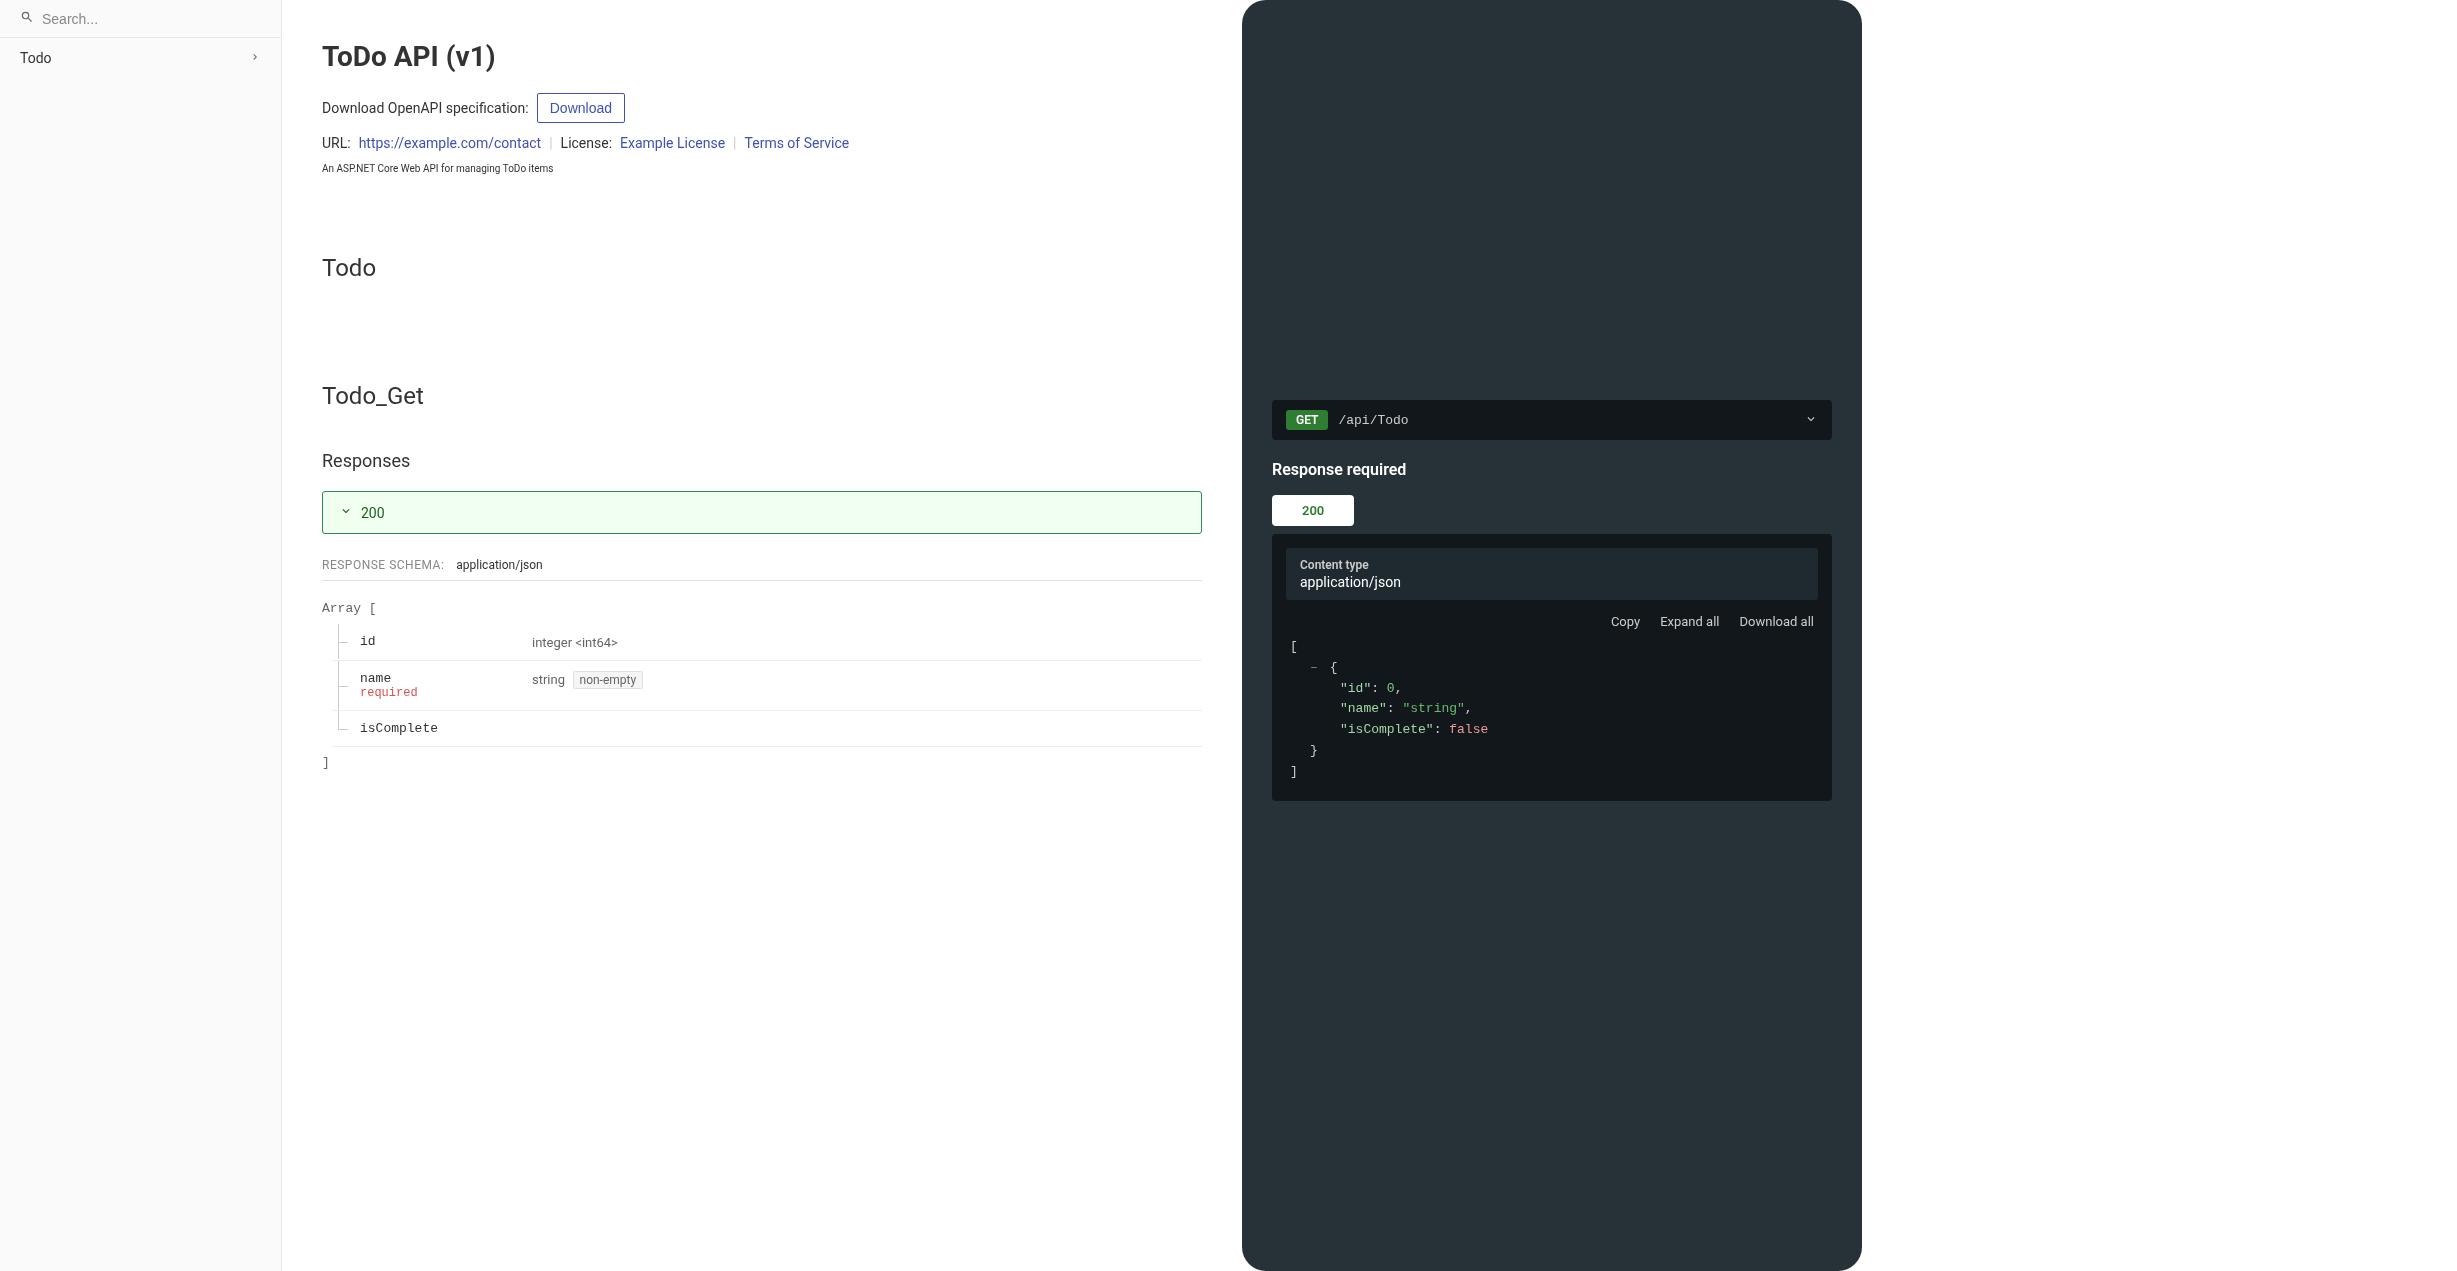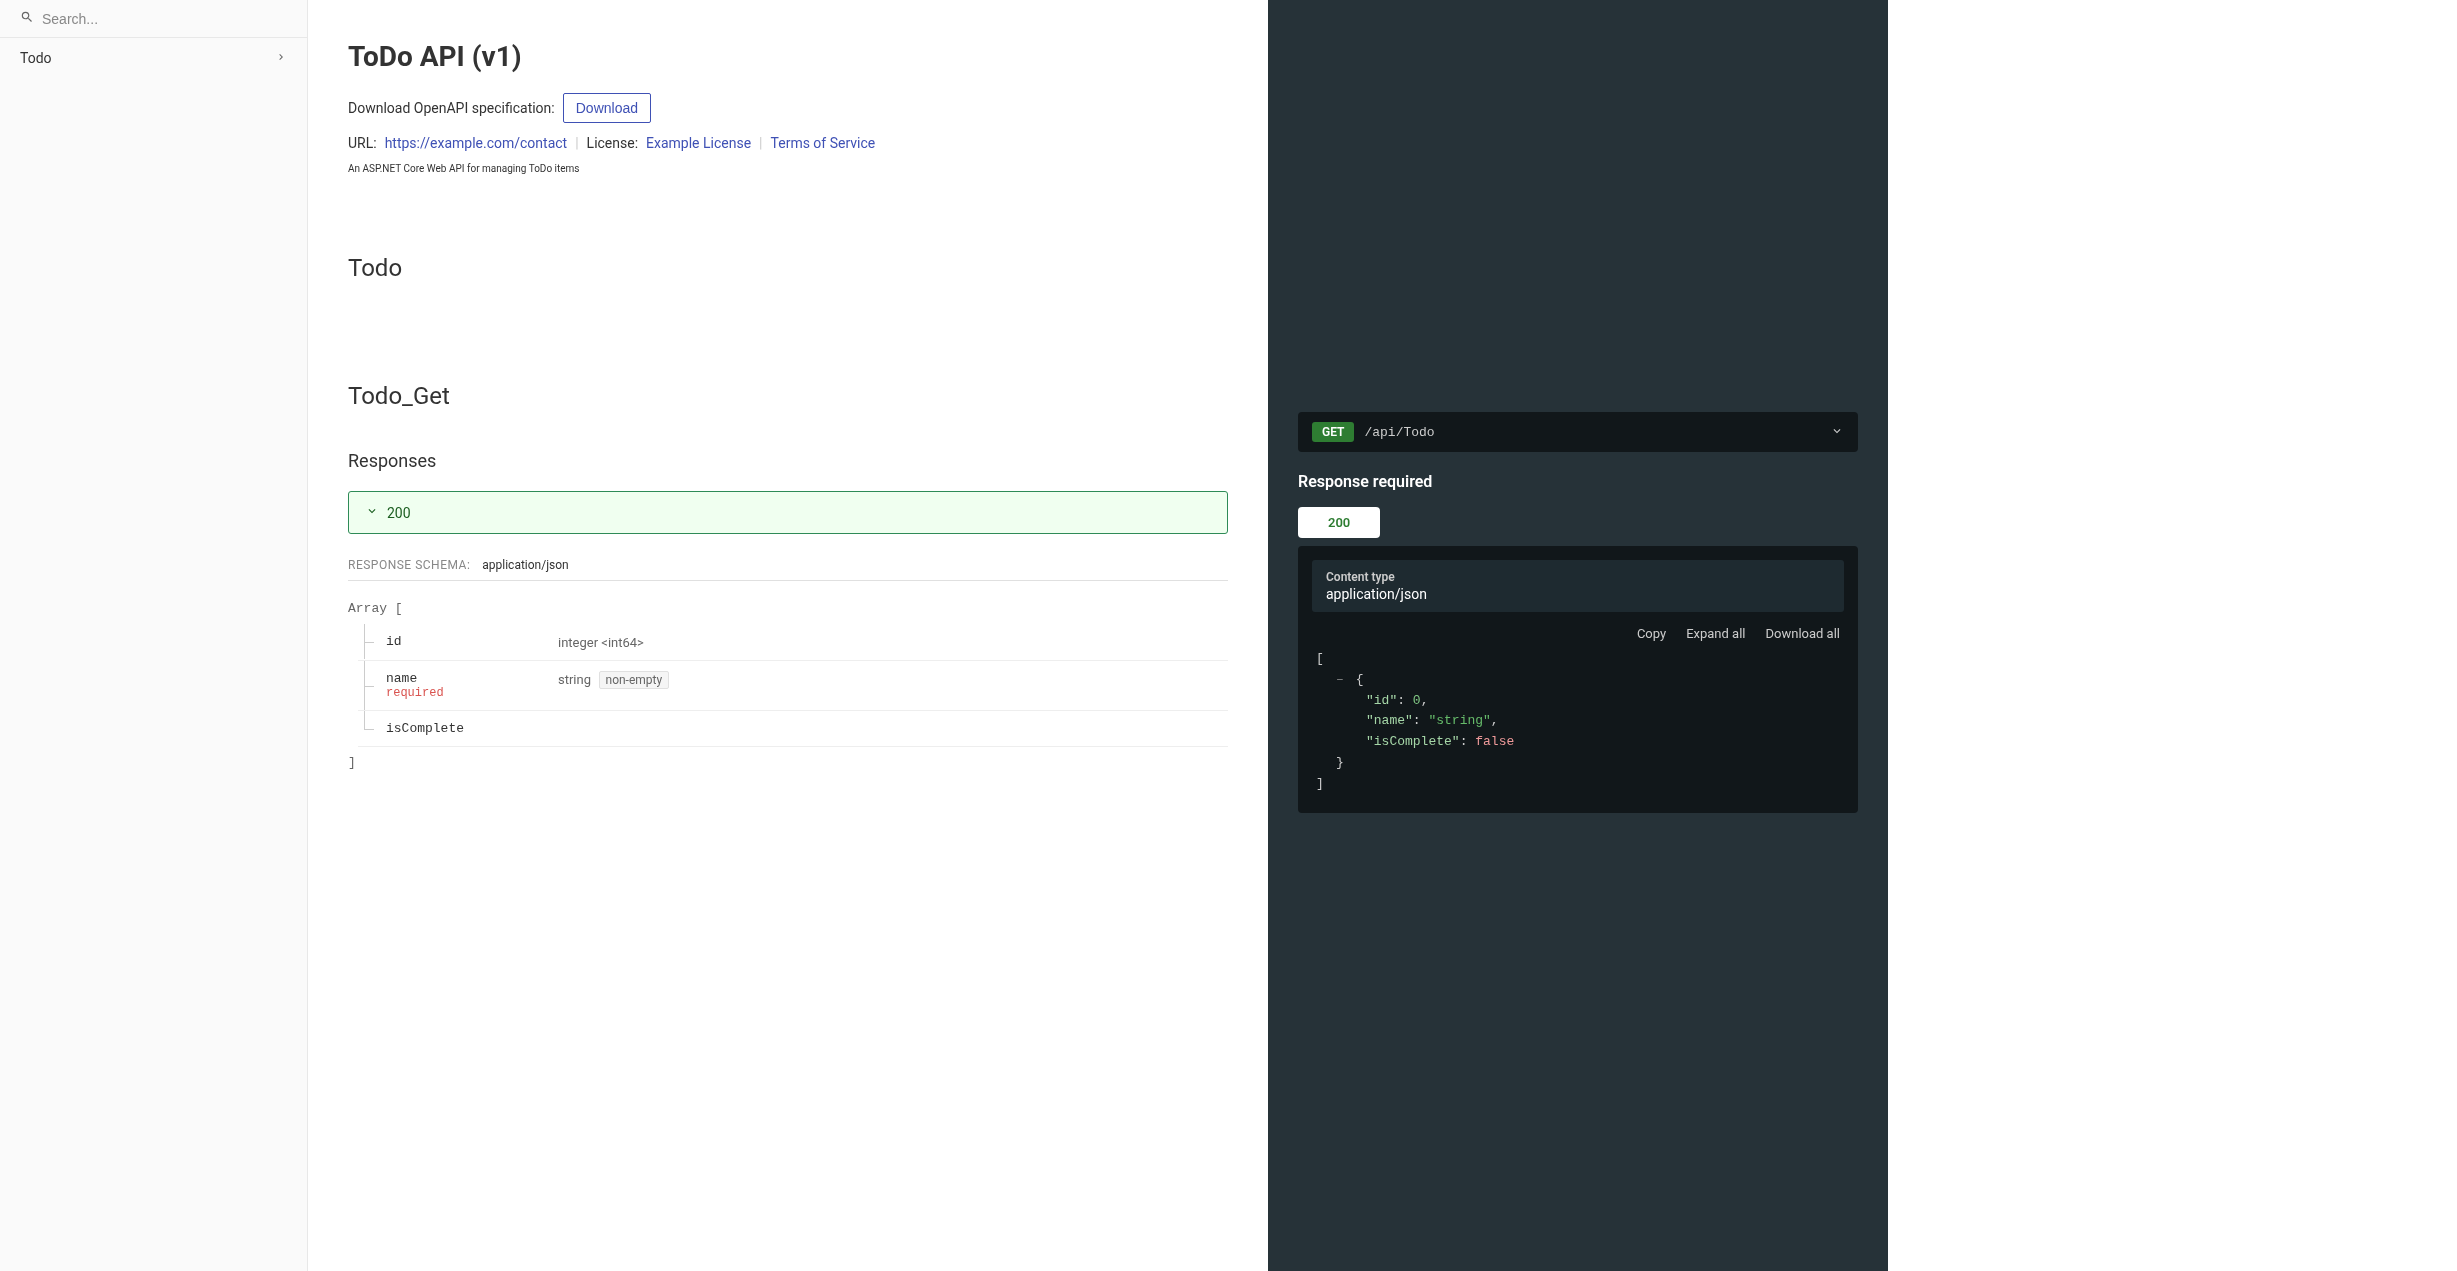--- a/index.html
+++ b/index.html
@@ -7,21 +7,21 @@
       font-family: -apple-system, BlinkMacSystemFont, "Segoe UI", Roboto, Helvetica, Arial, sans-serif;
       font-size: 14px;
       color: #333;
       display: flex;
       height: 100vh;
       overflow: hidden;
     }
     
     
     .sidebar {
-      width: 308px;
+      width: 282px;
       background: #fafafa;
       border-right: 1px solid #e8e8e8;
       flex-shrink: 0;
       overflow-y: auto;
     }
     .search-container {
       padding: 10px 20px;
       border-bottom: 1px solid #e8e8e8;
       display: flex;
       align-items: center;
@@ -57,22 +57,23 @@
     }
     .content {
       flex: 1;
       padding: 40px;
       max-width: 960px;
     }
     .right-panel {
       width: 620px;
       background: #263238;
       flex-shrink: 0;
-      padding: 52px 30px;
+      padding: 40px 30px;
       color: #fff;
+      border-radius: 24px;
     }
     
     
     h1 {
       font-size: 28px;
       font-weight: 700;
       color: #333;
       margin-bottom: 20px;
     }
     h2 {

